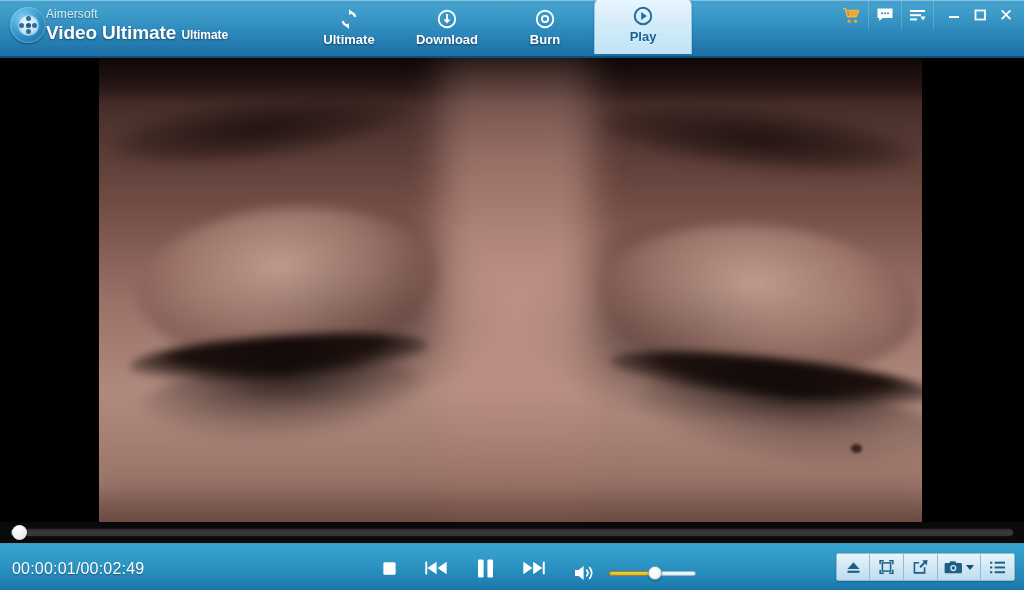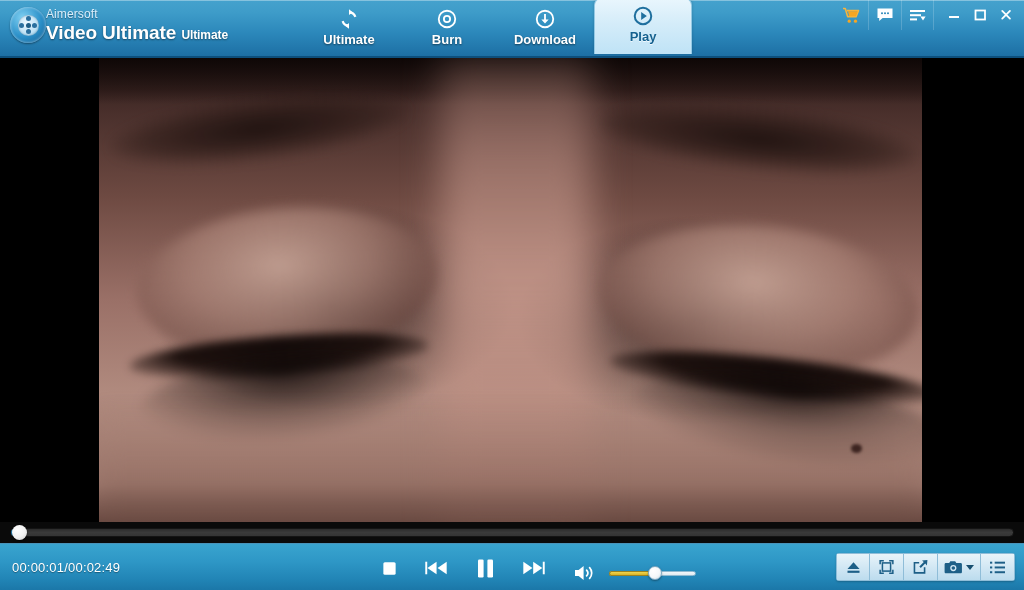--- a/index.html
+++ b/index.html
@@ -222,21 +222,21 @@
 
   
   #bottombar {
     position: absolute; left: 0; top: 543px;
     width: 1024px; height: 47px;
     background: linear-gradient(to bottom, #39a4cf 0%, #2e97c6 38%, #2184b5 78%, #1b77a8 100%);
     border-top: 1px solid rgba(255,255,255,.2);
   }
   #time-display {
     position: absolute; left: 12px; top: 16px;
-    color: #ffffff; font-size: 13px;
+    color: #ffffff; font-size: 16px;
     text-shadow: 0 1px 1px rgba(0,0,0,.35);
     letter-spacing: .2px;
   }
   #transport {
     position: absolute; left: 374px; top: 8px;
     display: flex; align-items: center; gap: 18px; height: 32px;
   }
   .tbtn {
     width: 30px; height: 30px; display: flex;
     align-items: center; justify-content: center; cursor: pointer;
@@ -321,31 +321,31 @@
           <path fill="#ffffff" d="M12 3.5a8.5 8.5 0 018.1 5.9l-2.3.7A6.1 6.1 0 0012 5.9V3.5z"></path>
           <path fill="#ffffff" d="M12 20.5a8.5 8.5 0 01-8.1-5.9l2.3-.7A6.1 6.1 0 0012 18.1v2.4z"></path>
           <path fill="#ffffff" d="M12 1.4l4 3.1-4 3.1V1.4zM12 22.6l-4-3.1 4-3.1v6.2z"></path>
         </svg>
         <div class="t-label">Ultimate</div>
       </div>
 
       <div class="tab">
         <svg class="t-icon" viewBox="0 0 24 24">
           <circle cx="12" cy="12" r="9" fill="none" stroke="#ffffff" stroke-width="2"></circle>
-          <circle cx="12" cy="12" r="3.4" fill="none" stroke="#ffffff" stroke-width="2"></circle>
-        </svg>
-        <div class="t-label">Burn</div>
+          <path fill="#ffffff" d="M11 6.5h2v6h3l-4 4.5-4-4.5h3z"></path>
+        </svg>
+        <div class="t-label">Download</div>
       </div>
 
       <div class="tab">
         <svg class="t-icon" viewBox="0 0 24 24">
           <circle cx="12" cy="12" r="9" fill="none" stroke="#ffffff" stroke-width="2"></circle>
-          <path fill="#ffffff" d="M11 6.5h2v6h3l-4 4.5-4-4.5h3z"></path>
-        </svg>
-        <div class="t-label">Download</div>
+          <circle cx="12" cy="12" r="3.4" fill="none" stroke="#ffffff" stroke-width="2"></circle>
+        </svg>
+        <div class="t-label">Burn</div>
       </div>
 
       <div class="tab active">
         <svg class="t-icon" viewBox="0 0 24 24">
           <circle cx="12" cy="12" r="9" fill="none" stroke="#1f6f9e" stroke-width="2.2"></circle>
           <path fill="#1f6f9e" d="M10 7.6l6.2 4.4L10 16.4z"></path>
         </svg>
         <div class="t-label">Play</div>
       </div>
 

